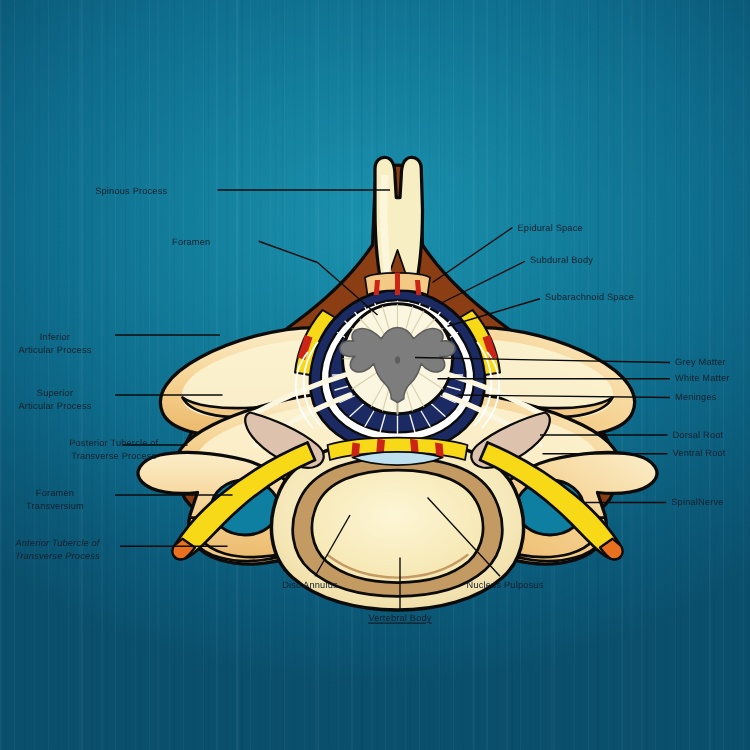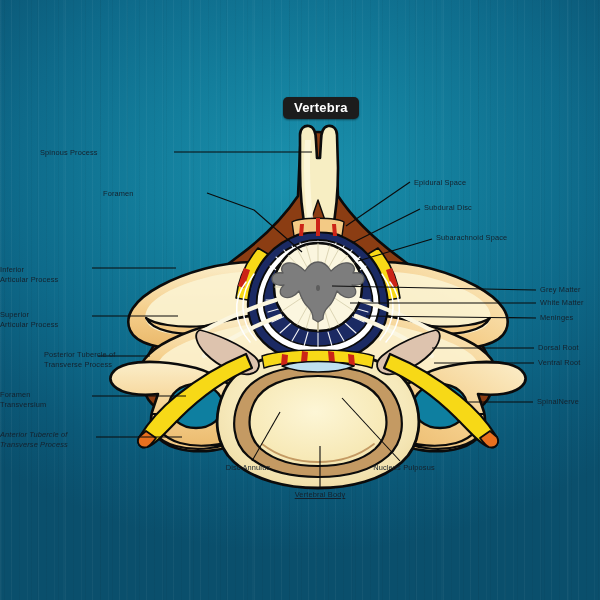--- a/index.html
+++ b/index.html
@@ -51,21 +51,21 @@
   
   .lab{
     position:absolute;
     font-size:7.4px;
     color:#15202b;
     line-height:9.6px;
     white-space:nowrap;
     letter-spacing:.15px;
   }
   .lab.r{text-align:left;}
-  .lab.l{text-align:left;}
+  .lab.l{text-align:center;}
   .lab.c{text-align:center;}
 </style>
 </head>
 <body>
 
 <div id="stage">
 
   <div id="streaks"></div>
   <div id="streaks2"></div>
 
@@ -391,21 +391,20 @@
         <path d="M534 348 L432 348"></path>
         <path d="M534 363 L434 363"></path>
         <path d="M533 402 L468 402"></path>
         <path d="M252 461 L280 412"></path>
         <path d="M400 461 L342 398"></path>
         <path d="M320 488 L320 446"></path>
       </g>
     </g>
   </svg>
 
-  <div id="title-chip">Vertebra</div>
 
   <div class="lab l" style="left:40px;  top:148px;  width:130px;">
     <div>Spinous Process</div>
   </div>
   <div class="lab l" style="left:103px; top:189px;  width:100px;">
     <div>Foramen</div>
   </div>
   <div class="lab l" style="left:0px;   top:265px;  width:88px;">
     <div>Inferior</div>
     <div>Articular Process</div>
@@ -424,21 +423,21 @@
   </div>
   <div class="lab l" style="left:0px;   top:430px;  width:92px;font-style:italic;">
     <div>Anterior Tubercle of</div>
     <div>Transverse Process</div>
   </div>
 
   <div class="lab r" style="left:414px; top:178px;">
     <div>Epidural Space</div>
   </div>
   <div class="lab r" style="left:424px; top:203px;">
-    <div>Subdural Disc</div>
+    <div>Subdural Body</div>
   </div>
   <div class="lab r" style="left:436px; top:233px;">
     <div>Subarachnoid Space</div>
   </div>
   <div class="lab r" style="left:540px; top:285px;">
     <div>Grey Matter</div>
   </div>
   <div class="lab r" style="left:540px; top:298px;">
     <div>White Matter</div>
   </div>

